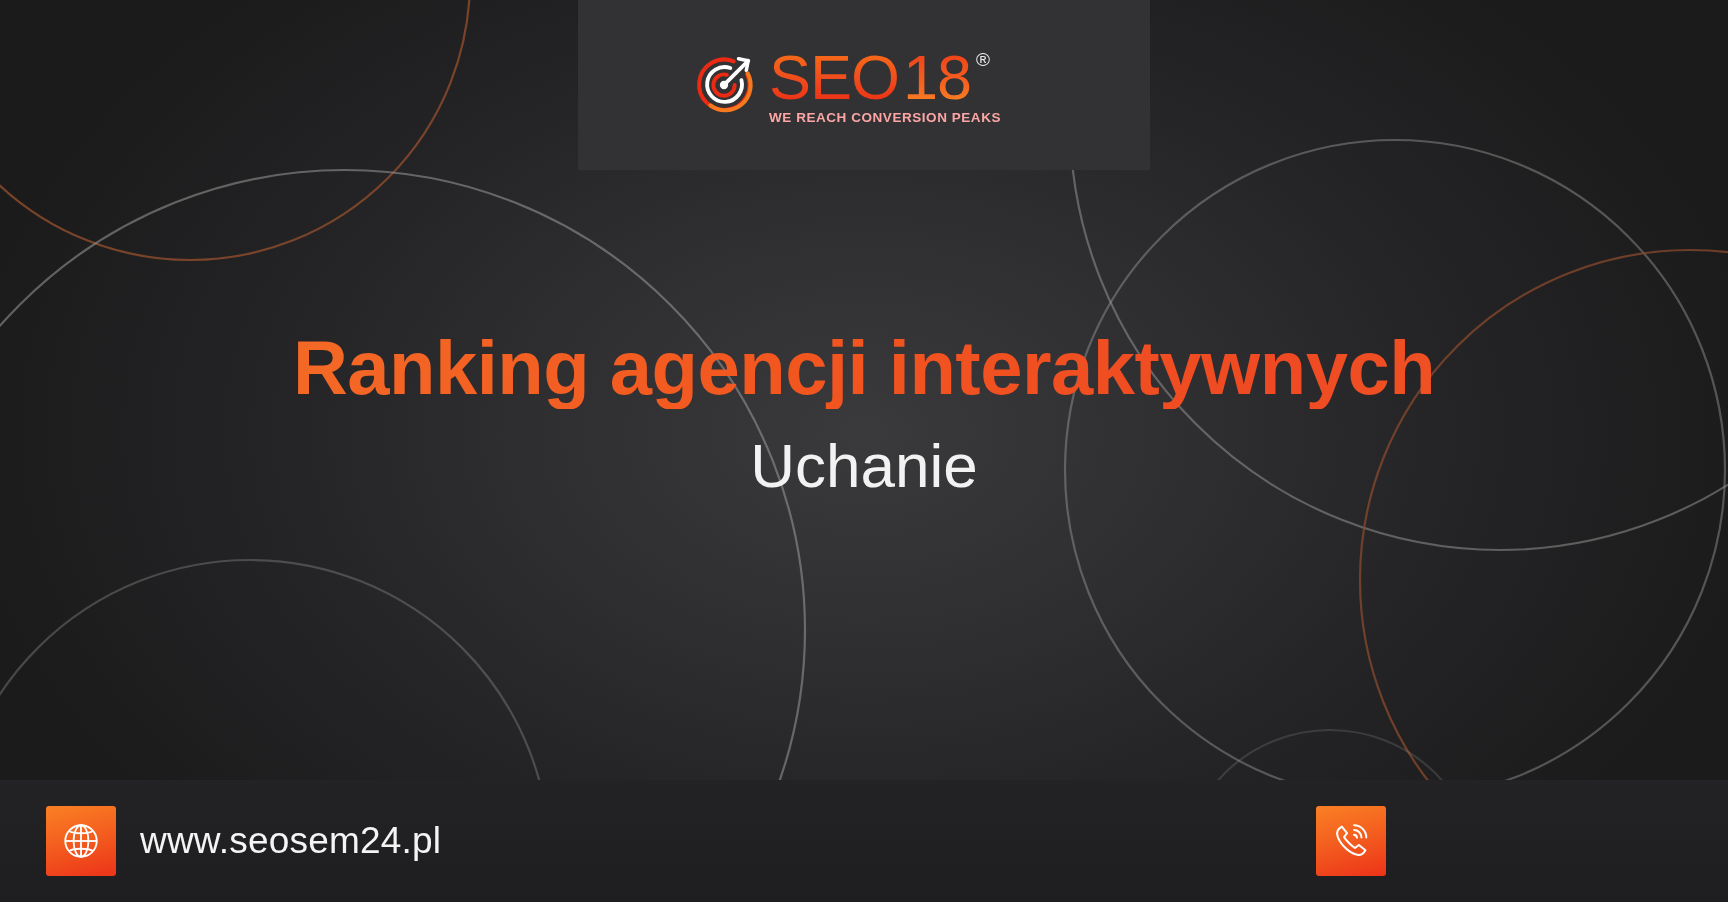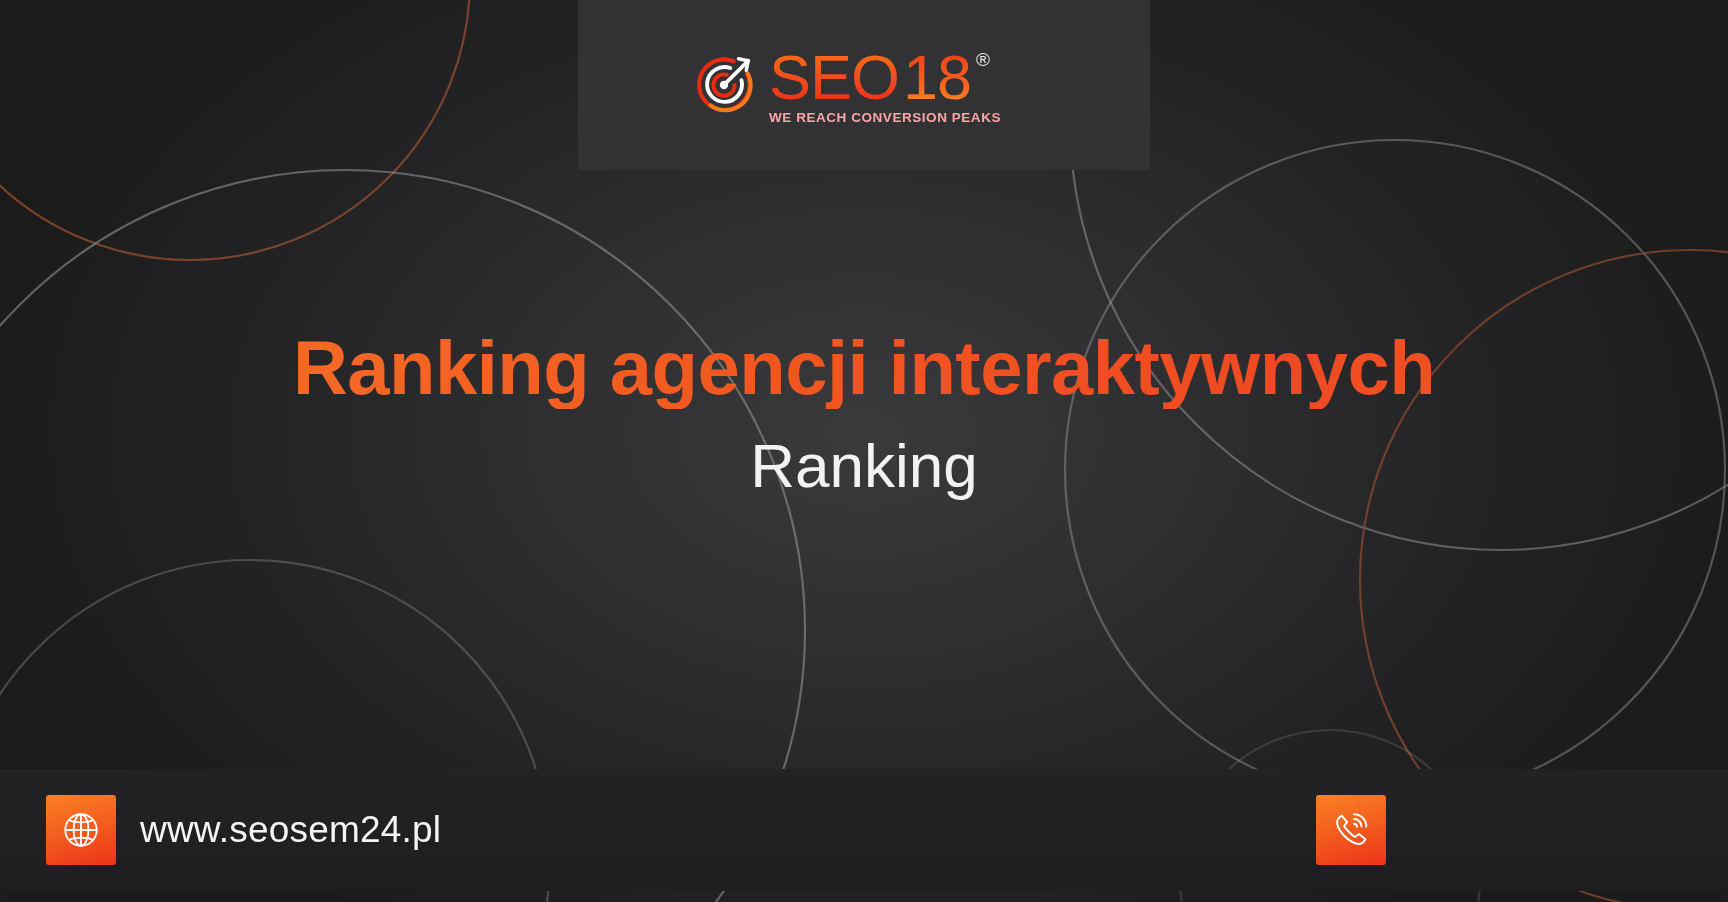--- a/index.html
+++ b/index.html
@@ -9,21 +9,20 @@
     background:#1d1d1d;
   }
 
   .slide {
     position:relative;
     width:1728px;
     height:902px;
     overflow:hidden;
     background:
       radial-gradient(ellipse 900px 600px at 50% 48%, #3a3a3c 0%, #2e2e30 38%, #242426 66%, #1b1b1c 100%);
-    border-radius: 26px;
   }
 
   
   .bg-decor { position:absolute; inset:0; pointer-events:none; }
   .bg-decor svg { width:100%; height:100%; display:block; }
 
   
   .logo-panel {
     position:absolute;
     left:578px; top:0;
@@ -101,21 +100,21 @@
     font-size:62px;
     font-weight:400;
     color:#f2f2f2;
     letter-spacing:0px;
     line-height:1.05;
   }
 
   
   .footer {
     position:absolute;
-    left:0; right:0; bottom:11px;
+    left:0; right:0; bottom:0;
     height:122px;
     background:linear-gradient(180deg,#232325 0%,#1e1e20 100%);
     display:flex;
     align-items:center;
   }
   .footer-item {
     display:flex;
     align-items:center;
     gap:24px;
     position:absolute;
@@ -184,21 +183,21 @@
           <span class="lw-r">®</span>
         </div>
         <div class="logo-tagline">WE REACH CONVERSION PEAKS</div>
       </div>
 
     </div>
   </div>
 
   <div class="headline-block">
     <div class="headline">Ranking agencji interaktywnych</div>
-    <div class="subhead">Ranking</div>
+    <div class="subhead">Uchanie</div>
   </div>
 
   <div class="footer">
 
     <div class="footer-item fi-web">
       <span class="fi-icon">
         <svg viewBox="0 0 48 48" aria-hidden="true">
           <g fill="none" stroke="#ffffff" stroke-width="2.1">
             <circle cx="24" cy="24" r="18"></circle>
             <ellipse cx="24" cy="24" rx="8.5" ry="18"></ellipse>

